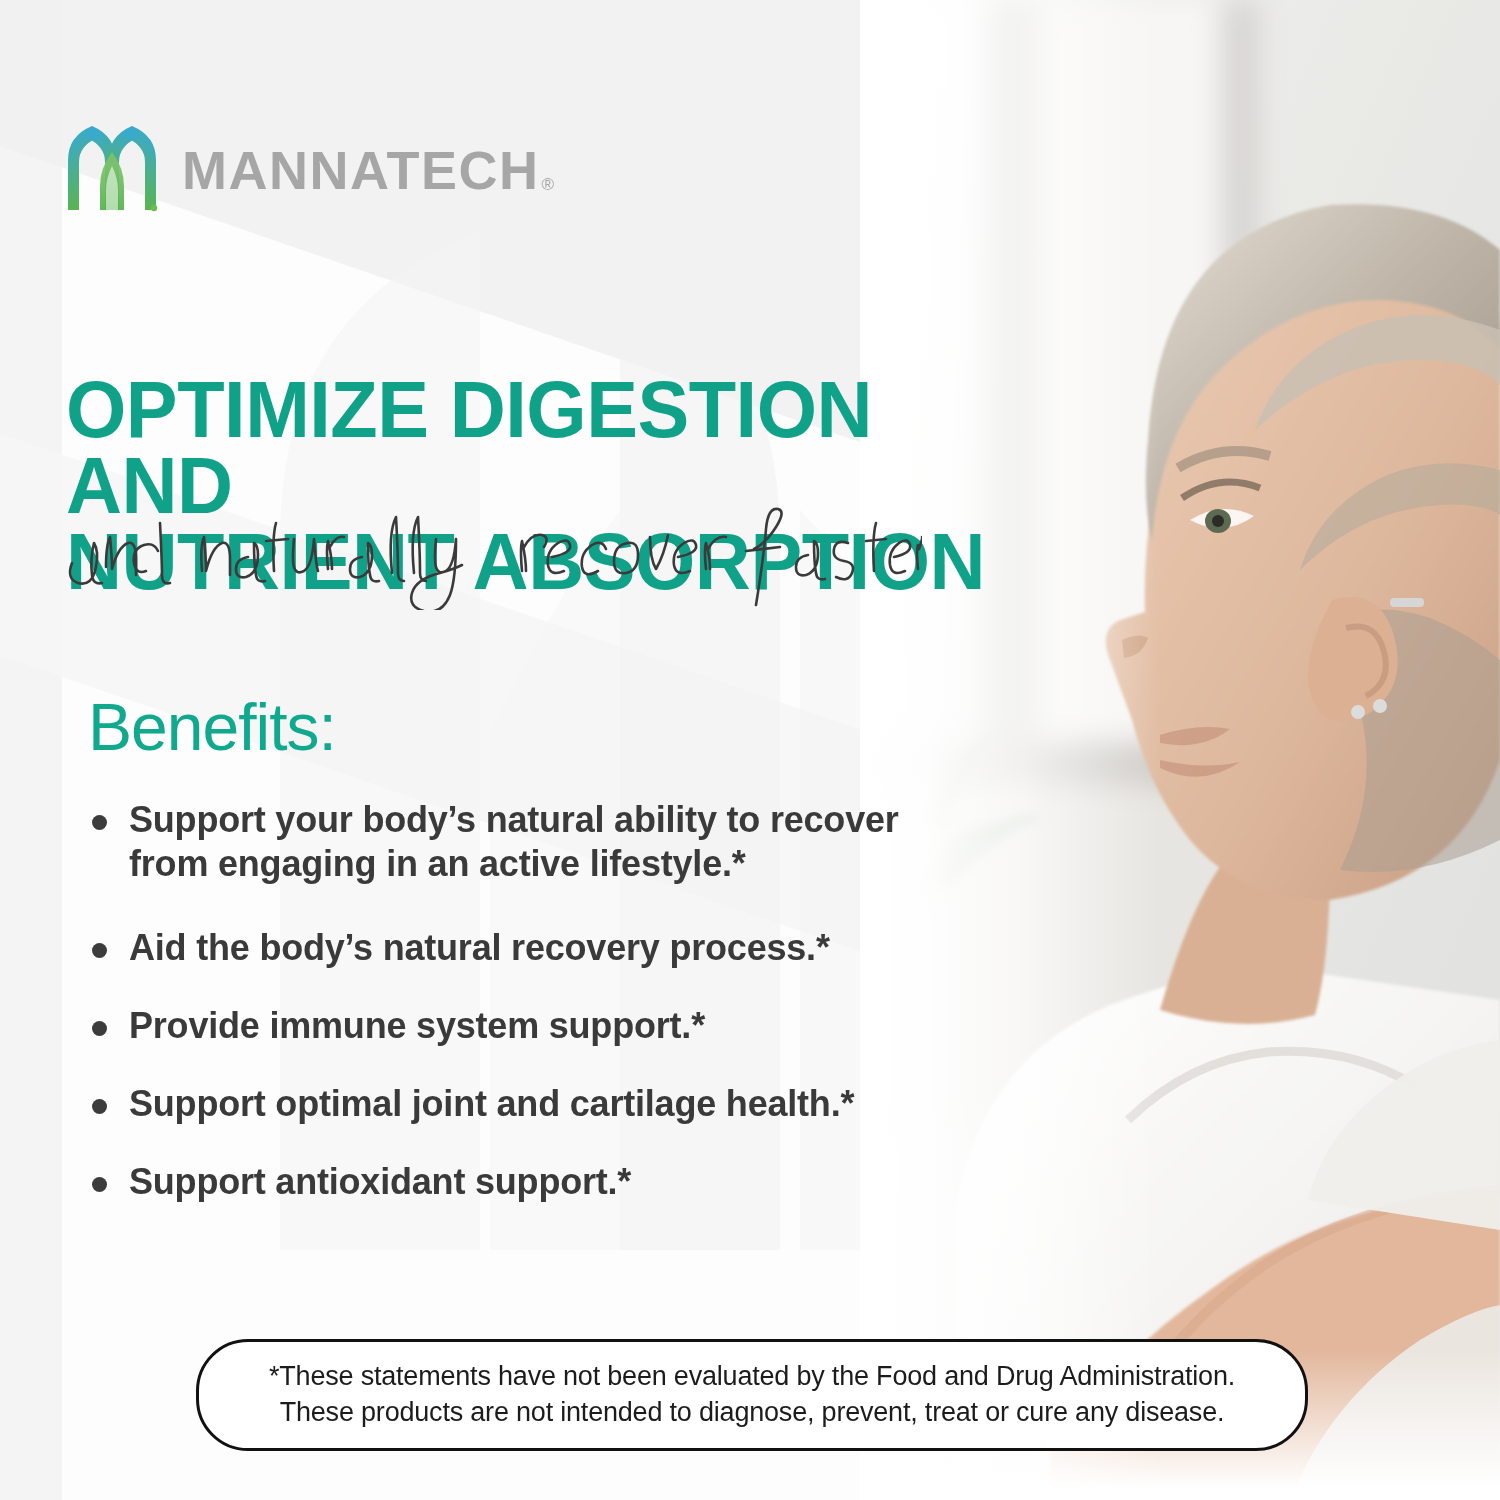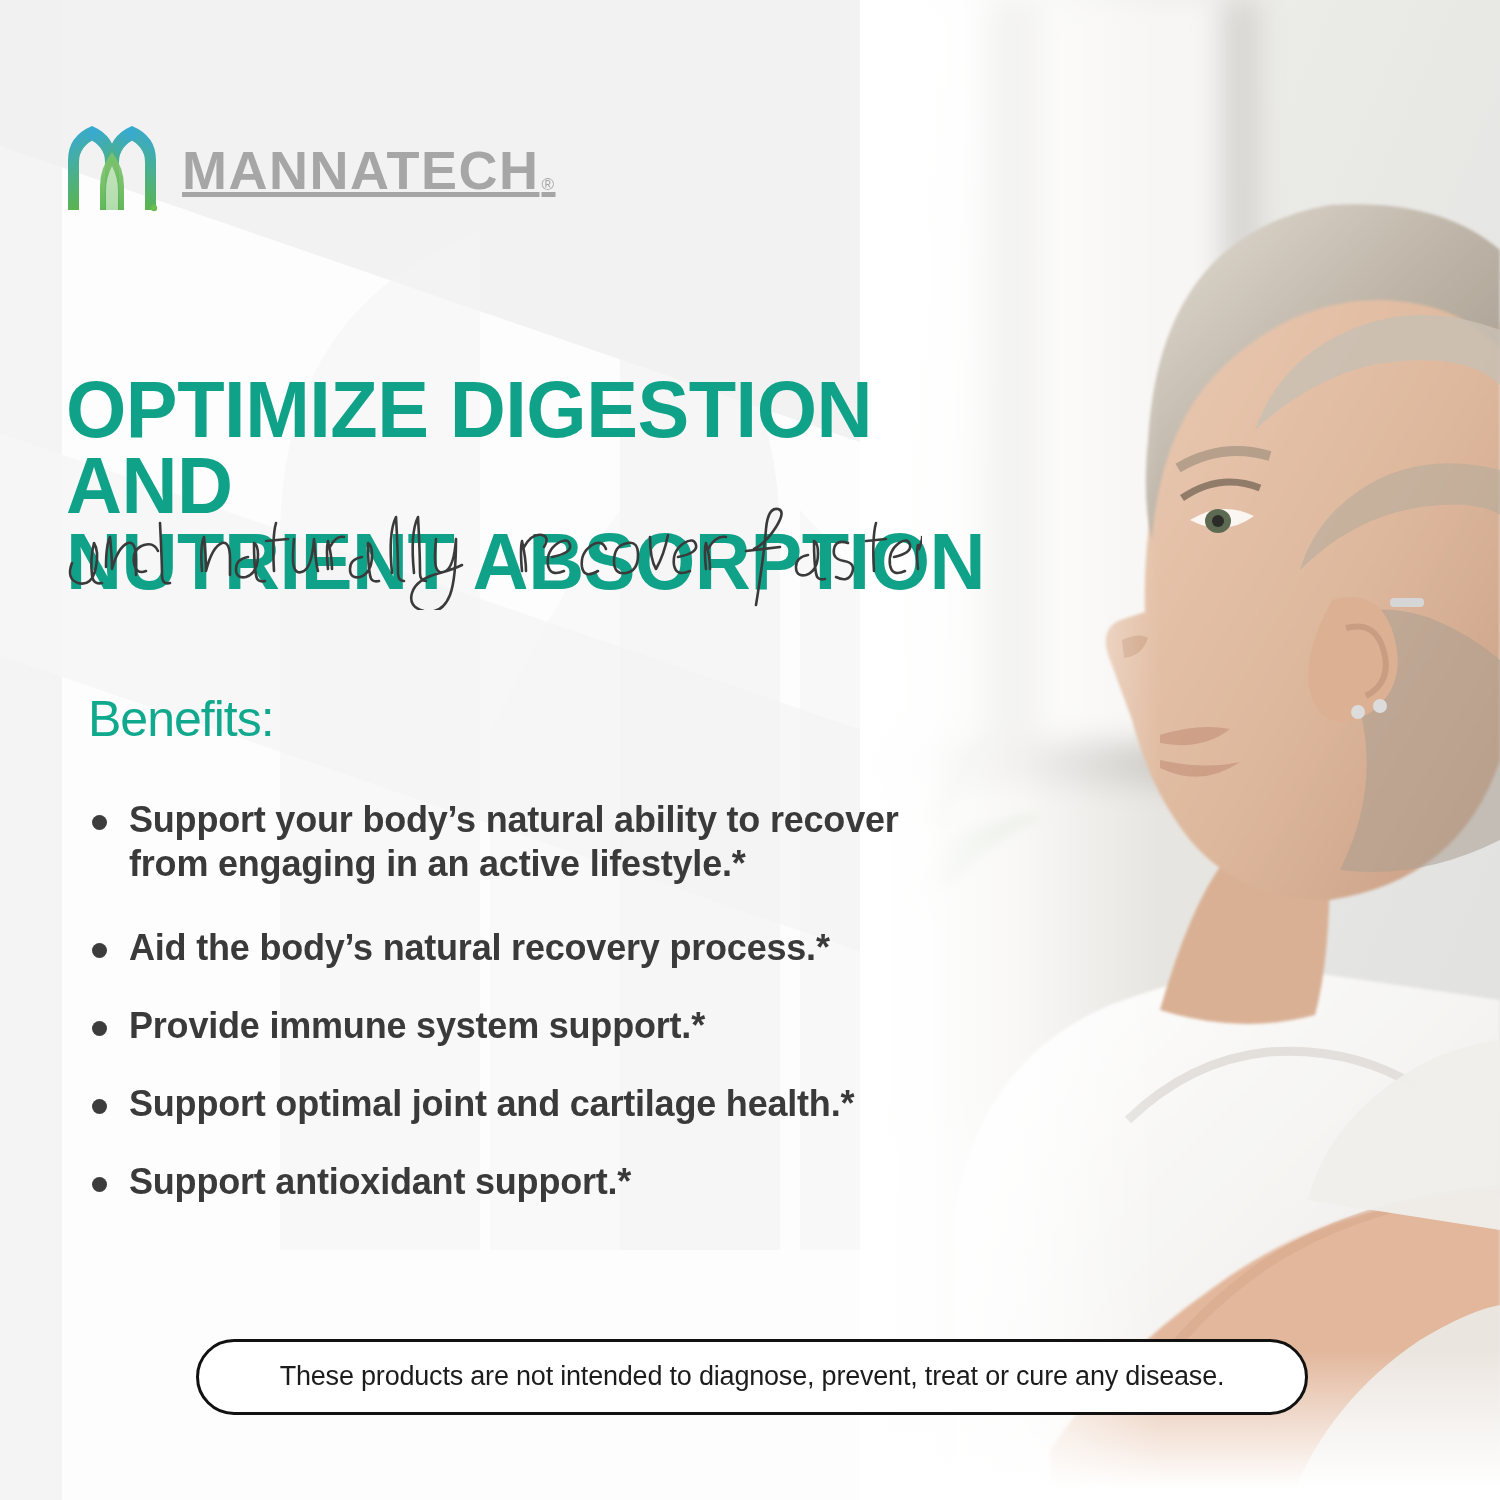--- a/index.html
+++ b/index.html
@@ -38,21 +38,21 @@
     background:linear-gradient(to bottom,rgba(255,255,255,0),#ffffff 92%);
   }
 
   
   .logo{position:absolute;left:64px;top:122px;display:flex;align-items:center;gap:22px;}
   .logo-mark{width:96px;height:92px;flex:0 0 auto;}
   .logo-mark svg{width:100%;height:100%;display:block;}
   .logo-word{
     font-family:"Liberation Sans", sans-serif;
     font-size:54px;font-weight:bold;letter-spacing:1.5px;
-    color:#a6a6a6;line-height:1;white-space:nowrap;position:relative;top:2px;text-decoration:underline;
+    color:#a6a6a6;line-height:1;white-space:nowrap;position:relative;top:2px;
   }
   .logo-word .reg{font-size:17px;vertical-align:bottom;position:relative;top:-4px;left:2px;font-weight:normal;}
 
   
   .headline{
     position:absolute;left:66px;top:318px;width:1000px;
     font-family:"Liberation Sans Narrow","Liberation Sans", sans-serif;
     font-weight:bold;font-size:80px;line-height:.95;letter-spacing:-0.5px;
     color:#10a288;text-transform:uppercase;
     transform:scaleX(0.97);transform-origin:left center;
@@ -62,21 +62,21 @@
   
   .script{
     position:absolute;left:62px;top:505px;width:860px;height:105px;
   }
   .script svg{width:100%;height:100%;display:block;}
 
   
   .benefits-h{
     position:absolute;left:88px;top:694px;
     font-family:"Liberation Sans", sans-serif;
-    font-size:50px;font-weight:normal;letter-spacing:-1px;color:#11a98e;line-height:1;
+    font-size:66px;font-weight:normal;letter-spacing:-1px;color:#11a98e;line-height:1;
   }
 
   
   .bullets{position:absolute;left:92px;top:798px;width:870px;}
   .bullet{display:flex;align-items:flex-start;margin-bottom:34px;}
   .bullet:last-child{margin-bottom:0;}
   .bullet .dot{
     width:15px;height:15px;border-radius:50%;background:#3c3c3c;
     flex:0 0 auto;margin-top:17px;margin-right:22px;
   }
@@ -335,16 +335,17 @@
       <span class="dot"></span>
       <span class="txt">Support optimal joint and cartilage health.*</span>
     </div>
     <div class="bullet">
       <span class="dot"></span>
       <span class="txt">Support antioxidant support.*</span>
     </div>
   </div>
 
   <div class="disclaimer">
+    <div class="line">*These statements have not been evaluated by the Food and Drug Administration.</div>
     <div class="line">These products are not intended to diagnose, prevent, treat or cure any disease.</div>
   </div>
 
 </div>
 
 </body></html>

